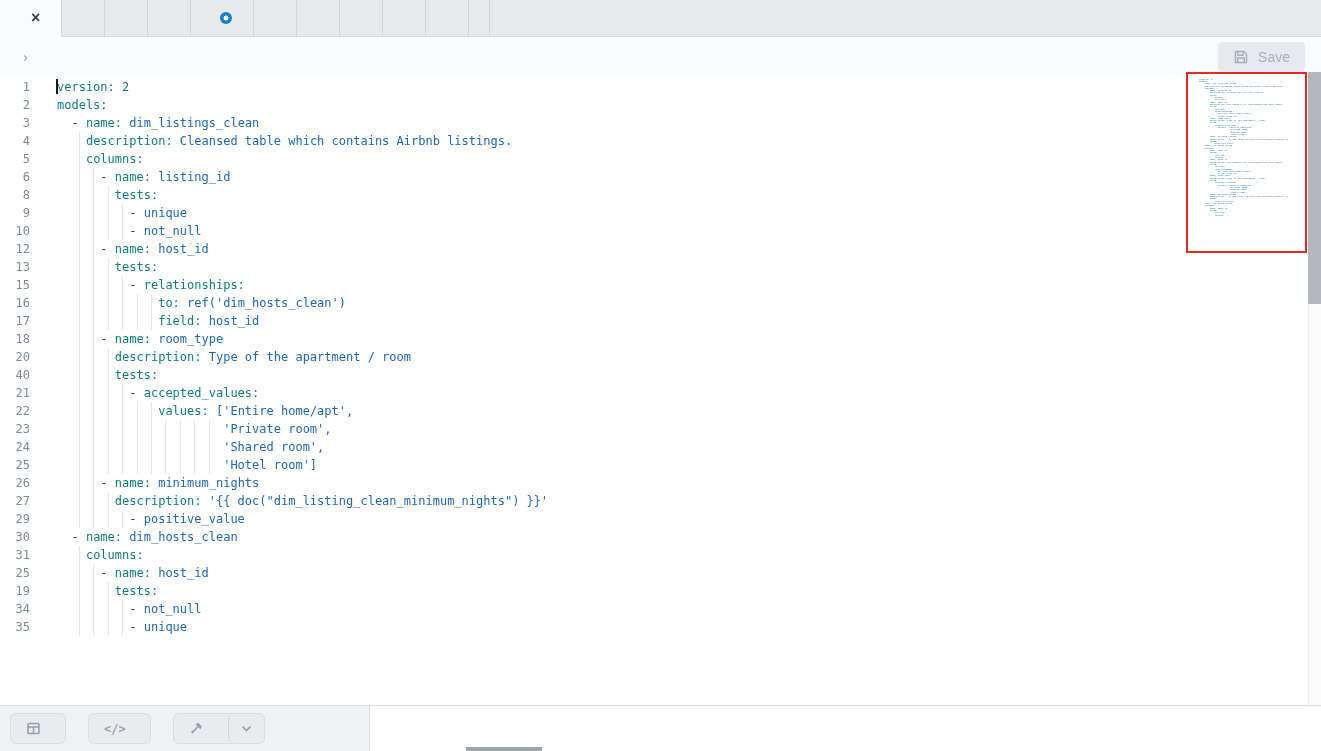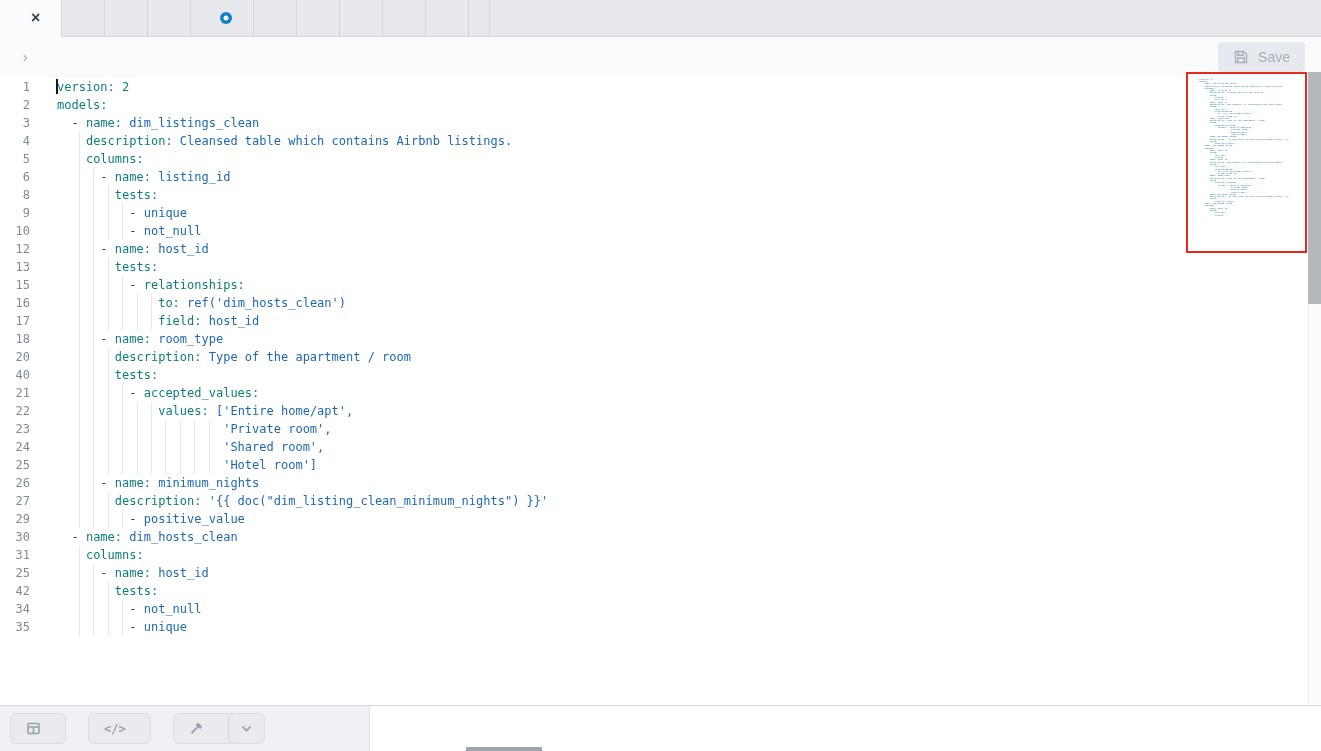--- a/index.html
+++ b/index.html
@@ -168,21 +168,21 @@
       <div class="cl"><i class="g" style="left:78.7px"></i><i class="g" style="left:93.1px"></i><i class="g" style="left:107.6px"></i><i class="g" style="left:122.0px"></i><i class="g" style="left:136.5px"></i><i class="g" style="left:150.9px"></i><span class="ln">22</span><span class="code"><span class="tk-ind">              </span><span class="tk-key">values:</span><span class="tk-val"> ['Entire home/apt',</span></span></div>
       <div class="cl"><i class="g" style="left:78.7px"></i><i class="g" style="left:93.1px"></i><i class="g" style="left:107.6px"></i><i class="g" style="left:122.0px"></i><i class="g" style="left:136.5px"></i><i class="g" style="left:150.9px"></i><i class="g" style="left:165.4px"></i><i class="g" style="left:179.8px"></i><i class="g" style="left:194.3px"></i><i class="g" style="left:208.7px"></i><span class="ln">23</span><span class="code"><span class="tk-ind">                       </span><span class="tk-val">'Private room',</span></span></div>
       <div class="cl"><i class="g" style="left:78.7px"></i><i class="g" style="left:93.1px"></i><i class="g" style="left:107.6px"></i><i class="g" style="left:122.0px"></i><i class="g" style="left:136.5px"></i><i class="g" style="left:150.9px"></i><i class="g" style="left:165.4px"></i><i class="g" style="left:179.8px"></i><i class="g" style="left:194.3px"></i><i class="g" style="left:208.7px"></i><span class="ln">24</span><span class="code"><span class="tk-ind">                       </span><span class="tk-val">'Shared room',</span></span></div>
       <div class="cl"><i class="g" style="left:78.7px"></i><i class="g" style="left:93.1px"></i><i class="g" style="left:107.6px"></i><i class="g" style="left:122.0px"></i><i class="g" style="left:136.5px"></i><i class="g" style="left:150.9px"></i><i class="g" style="left:165.4px"></i><i class="g" style="left:179.8px"></i><i class="g" style="left:194.3px"></i><i class="g" style="left:208.7px"></i><span class="ln">25</span><span class="code"><span class="tk-ind">                       </span><span class="tk-val">'Hotel room']</span></span></div>
       <div class="cl"><i class="g" style="left:78.7px"></i><i class="g" style="left:93.1px"></i><span class="ln">26</span><span class="code"><span class="tk-ind">      </span><span class="tk-punct">- </span><span class="tk-key">name:</span><span class="tk-val"> minimum_nights</span></span></div>
       <div class="cl"><i class="g" style="left:78.7px"></i><i class="g" style="left:93.1px"></i><i class="g" style="left:107.6px"></i><span class="ln">27</span><span class="code"><span class="tk-ind">        </span><span class="tk-key">description:</span><span class="tk-val"> '{{ doc("dim_listing_clean_minimum_nights") }}'</span></span></div>
       <div class="cl"><i class="g" style="left:78.7px"></i><i class="g" style="left:93.1px"></i><i class="g" style="left:107.6px"></i><i class="g" style="left:122.0px"></i><span class="ln">29</span><span class="code"><span class="tk-ind">          </span><span class="tk-punct">- </span><span class="tk-val">positive_value</span></span></div>
       <div class="cl"><span class="ln">30</span><span class="code"><span class="tk-ind">  </span><span class="tk-punct">- </span><span class="tk-key">name:</span><span class="tk-val"> dim_hosts_clean</span></span></div>
       <div class="cl"><i class="g" style="left:78.7px"></i><span class="ln">31</span><span class="code"><span class="tk-ind">    </span><span class="tk-key">columns:</span></span></div>
       <div class="cl"><i class="g" style="left:78.7px"></i><i class="g" style="left:93.1px"></i><span class="ln">25</span><span class="code"><span class="tk-ind">      </span><span class="tk-punct">- </span><span class="tk-key">name:</span><span class="tk-val"> host_id</span></span></div>
-      <div class="cl"><i class="g" style="left:78.7px"></i><i class="g" style="left:93.1px"></i><i class="g" style="left:107.6px"></i><span class="ln">42</span><span class="code"><span class="tk-ind">        </span><span class="tk-key">tests:</span></span></div>
+      <div class="cl"><i class="g" style="left:78.7px"></i><i class="g" style="left:93.1px"></i><i class="g" style="left:107.6px"></i><span class="ln">19</span><span class="code"><span class="tk-ind">        </span><span class="tk-key">tests:</span></span></div>
       <div class="cl"><i class="g" style="left:78.7px"></i><i class="g" style="left:93.1px"></i><i class="g" style="left:107.6px"></i><i class="g" style="left:122.0px"></i><span class="ln">34</span><span class="code"><span class="tk-ind">          </span><span class="tk-punct">- </span><span class="tk-val">not_null</span></span></div>
       <div class="cl"><i class="g" style="left:78.7px"></i><i class="g" style="left:93.1px"></i><i class="g" style="left:107.6px"></i><i class="g" style="left:122.0px"></i><span class="ln">35</span><span class="code"><span class="tk-ind">          </span><span class="tk-punct">- </span><span class="tk-val">unique</span></span></div>
       <i class="cursor" style="top:2px"></i>
     </div>
 
   <div class="minimap">
     <div class="mm-inner" id="mm-inner">
         <div class="cl"><span class="code"><span class="tk-key">version:</span><span class="tk-num"> 2</span></span></div>
         <div class="cl"><span class="code"><span class="tk-key">models:</span></span></div>
         <div class="cl"><span class="code"><span class="tk-ind">  </span><span class="tk-punct">- </span><span class="tk-key">name:</span><span class="tk-val"> dim_listings_clean</span></span></div>

